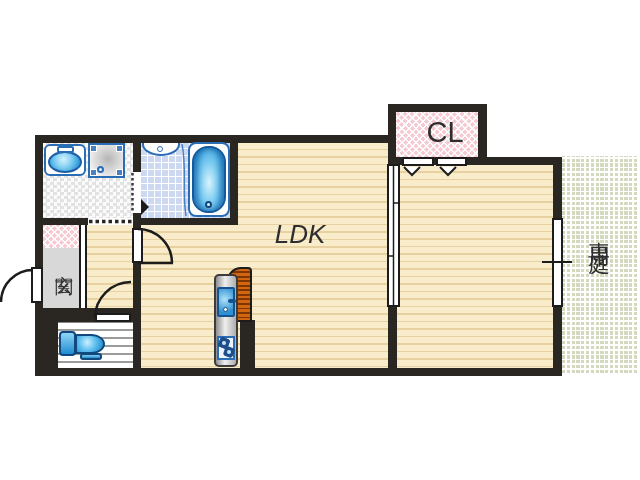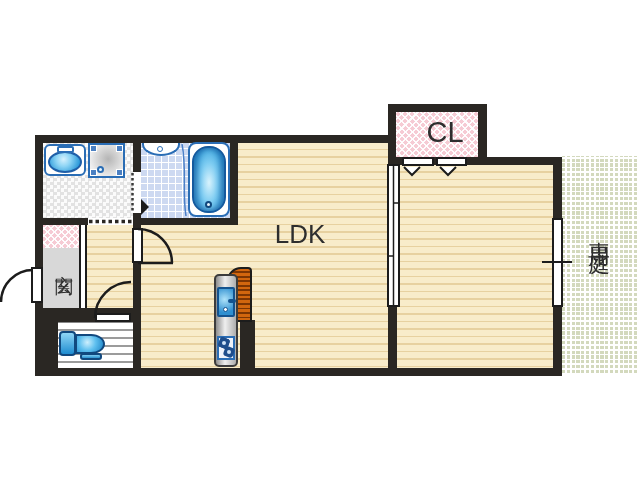--- a/index.html
+++ b/index.html
@@ -119,21 +119,21 @@
     <polygon points="141,199 141,215 149,207" fill="#1c1c1c"></polygon>
     <line x1="89" y1="221.5" x2="132" y2="221.5" stroke="#2a2723" stroke-width="3.5" stroke-dasharray="3.5 3"></line>
     <polyline points="404,167 412,175 420,167" fill="#ffffff" stroke="#1c1c1c" stroke-width="2"></polyline>
     <polyline points="440,167 448,175 456,167" fill="#ffffff" stroke="#1c1c1c" stroke-width="2"></polyline>
     <line x1="393.5" y1="165" x2="393.5" y2="306" stroke="#1c1c1c" stroke-width="1.5"></line>
     <line x1="388" y1="256" x2="393.5" y2="256" stroke="#1c1c1c" stroke-width="1.5"></line>
     <line x1="393.5" y1="203" x2="399" y2="203" stroke="#1c1c1c" stroke-width="1.5"></line>
     <line x1="542" y1="262" x2="572" y2="262" stroke="#1c1c1c" stroke-width="2"></line>
   </svg>
 
-  <div class="label" style="left:240px;top:220px;width:120px;text-align:center;font-size:26px;line-height:28px;">
+  <div class="label" style="left:240px;top:220px;width:120px;text-align:center;font-size:26px;line-height:28px;font-style:italic;">
     <div>LDK</div>
   </div>
   <div class="label" style="left:410px;top:243px;width:120px;text-align:center;font-size:25px;line-height:27px;">
   </div>
   <div class="label" style="left:396px;top:116px;width:98px;text-align:center;font-size:29px;z-index:61;">CL</div>
   <div class="label vtext" style="left:52px;top:261px;font-size:18px;letter-spacing:3px;z-index:61;">玄関</div>
   <div class="label vtext" style="left:584px;top:224px;font-size:22px;letter-spacing:5px;z-index:61;">専用庭</div>
 
 </div>
 

